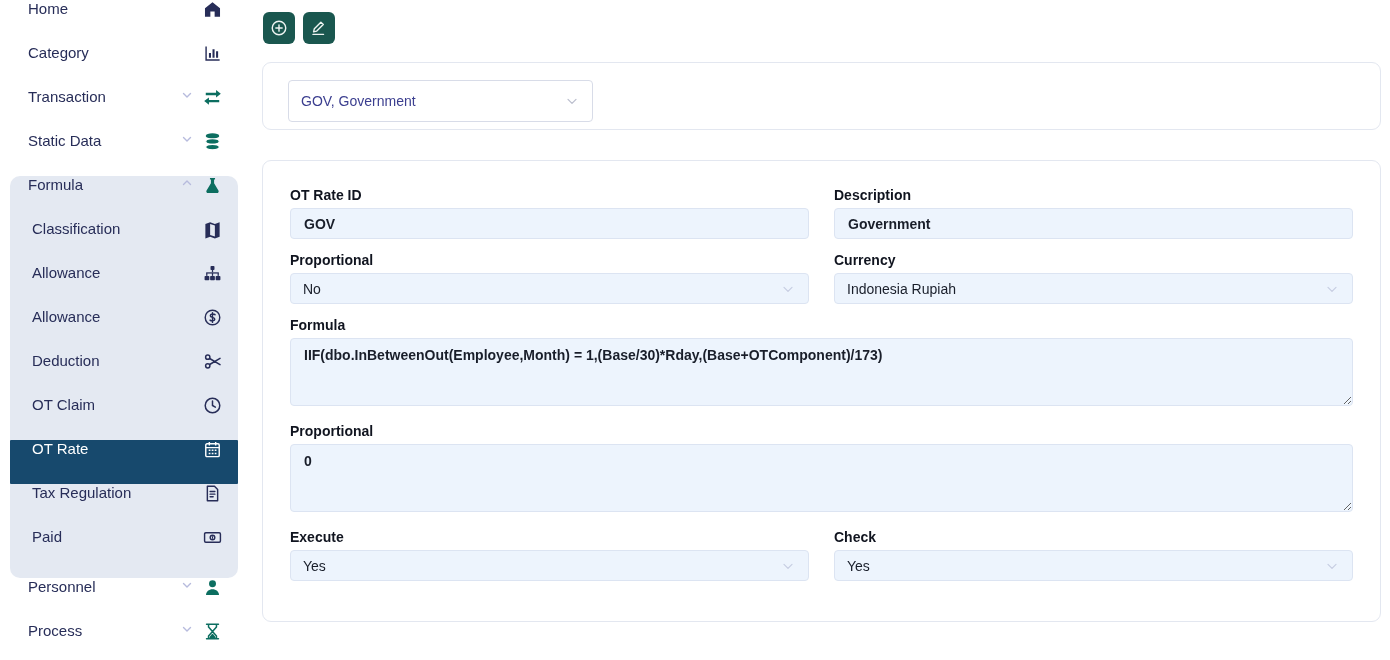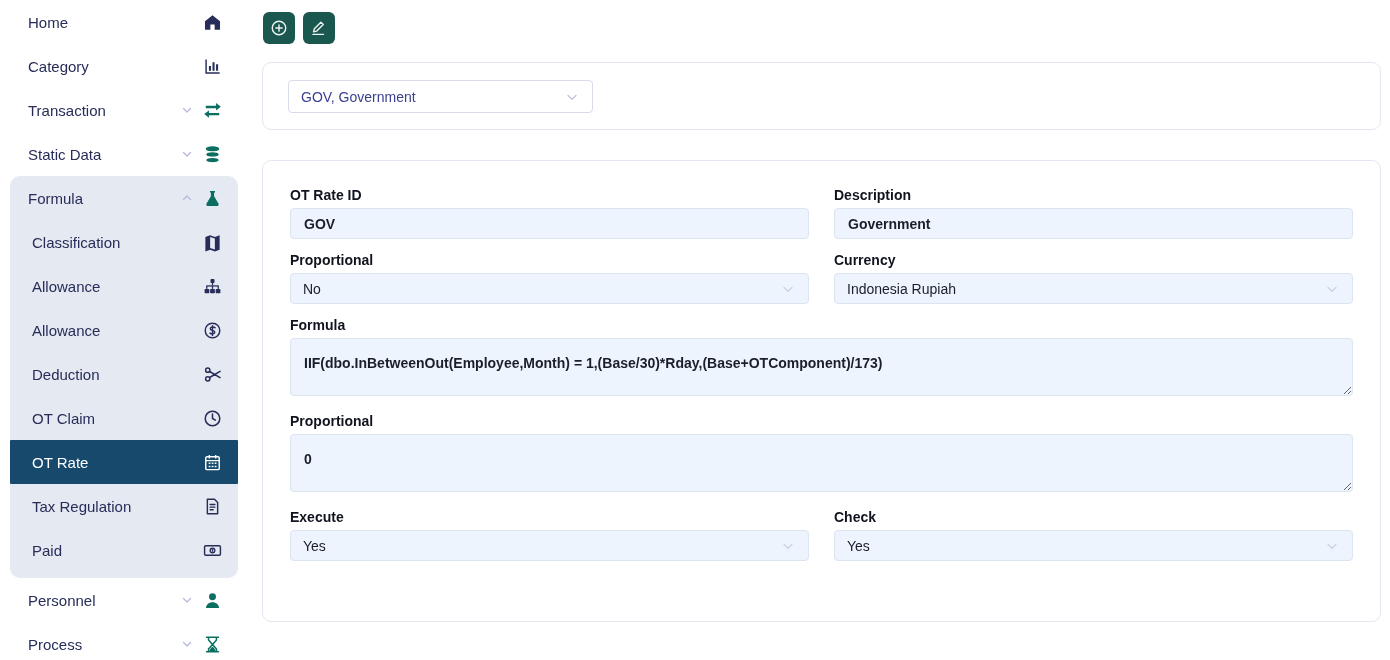--- a/index.html
+++ b/index.html
@@ -1,21 +1,21 @@
 <!DOCTYPE html>
 <html><head>
 <meta charset="utf-8">
 <style>
   * { margin:0; padding:0; box-sizing:border-box; }
   html,body { width:1390px; height:660px; background:#ffffff; font-family:"Liberation Sans", sans-serif; overflow:hidden; }
   .app { position:relative; width:1390px; height:660px; }
 
   
   .sidebar { position:absolute; left:0; top:0; width:248px; height:660px; background:#ffffff; color:#272d58; }
-  .nav-row { height:44px; display:flex; align-items:center; padding:0 26px 0 28px; font-size:15px; cursor:pointer; }
+  .nav-row { height:44px; display:flex; align-items:flex-start; padding:0 26px 0 28px; font-size:15px; cursor:pointer; }
   .nav-label { flex:1; white-space:nowrap; }
   .nav-chevron { width:14px; height:14px; color:#b7bbdd; margin-right:9px; flex:none; display:flex; }
   .nav-icon { width:19px; height:19px; flex:none; display:flex; }
   .nav-icon svg, .nav-chevron svg { width:100%; height:100%; }
   .icon-navy { color:#272d58; }
   .icon-teal { color:#0c6e60; }
   .formula-group { margin:0 10px; background:#e4e9f2; border-radius:10px; padding-bottom:6px; }
   .formula-group .nav-row { padding-left:18px; padding-right:16px; }
   .formula-group .nav-sub { padding-left:22px; }
   .nav-sub.selected { background:#17496d; border-radius:1px; color:#ffffff; }
@@ -24,36 +24,36 @@
   
   .main { position:absolute; left:248px; top:0; width:1142px; height:660px; }
   .toolbar { position:absolute; left:15px; top:12px; display:flex; gap:8px; }
   .tool-btn { width:32px; height:32px; background:#1a574f; border:none; border-radius:6px; display:flex; align-items:center; justify-content:center; color:#eef4f2; cursor:pointer; }
   .tool-btn svg { width:18px; height:18px; }
 
   .card { position:absolute; left:14px; width:1119px; background:#ffffff; border:1px solid #e3e7f0; border-radius:9px; }
   .card-selector { top:62px; height:68px; }
   .card-form { top:160px; height:462px; }
 
-  .selector-select { margin:17px 0 0 25px; width:305px; height:33px; background:#ffffff; border:1px solid #d8dce8; border-radius:4px;
+  .selector-select { margin:17px 0 0 25px; width:305px; height:42px; background:#ffffff; border:1px solid #d8dce8; border-radius:4px;
     display:flex; align-items:center; justify-content:space-between; padding:0 12px; font-size:14px; color:#3b3e8f; cursor:pointer; }
   .selector-select .chev { width:16px; height:16px; color:#b9bdcc; display:flex; }
   .chev svg { width:100%; height:100%; }
 
   .form-grid { padding:26px 27px 0 27px; display:grid; grid-template-columns:1fr 1fr; column-gap:25px; }
   .field { margin-bottom:13px; }
   .field.wide { grid-column:1 / -1; }
   .field-label { font-size:14px; font-weight:700; color:#10141f; margin-bottom:5px; }
   .ctl-input { width:100%; height:31px; background:#edf4fd; border:1px solid #dce4f2; border-radius:4px;
     padding:0 13px; font-size:14px; font-weight:700; color:#191e2a; font-family:Liberation Sans, sans-serif; }
   .ctl-select { width:100%; height:31px; background:#edf4fd; border:1px solid #dce4f2; border-radius:4px;
     display:flex; align-items:center; justify-content:space-between; padding:0 12px; font-size:14px; color:#191e2a; cursor:pointer; }
   .ctl-select .chev { width:16px; height:16px; color:#c7cde2; display:flex; }
-  .ctl-textarea { width:100%; height:58px; background:#edf4fd; border:1px solid #dce4f2; border-radius:4px;
-    padding:16px 13px; font-size:14px; font-weight:700; color:#191e2a; font-family:"Liberation Sans", sans-serif; resize:both; }
+  .ctl-textarea { width:100%; height:68px; background:#edf4fd; border:1px solid #dce4f2; border-radius:4px;
+    padding:8px 13px; font-size:14px; font-weight:700; color:#191e2a; font-family:"Liberation Sans", sans-serif; resize:both; }
 </style>
 </head>
 <body>
 
 <div class="app">
 
   <nav class="sidebar">
 
     <div class="nav-row">
       <span class="nav-label">Home</span>

